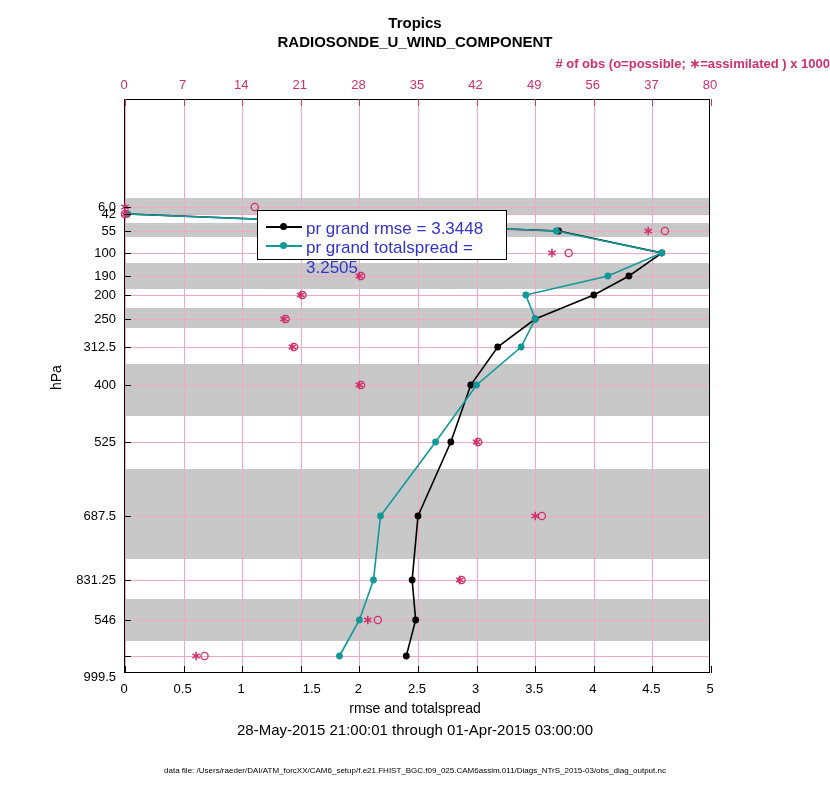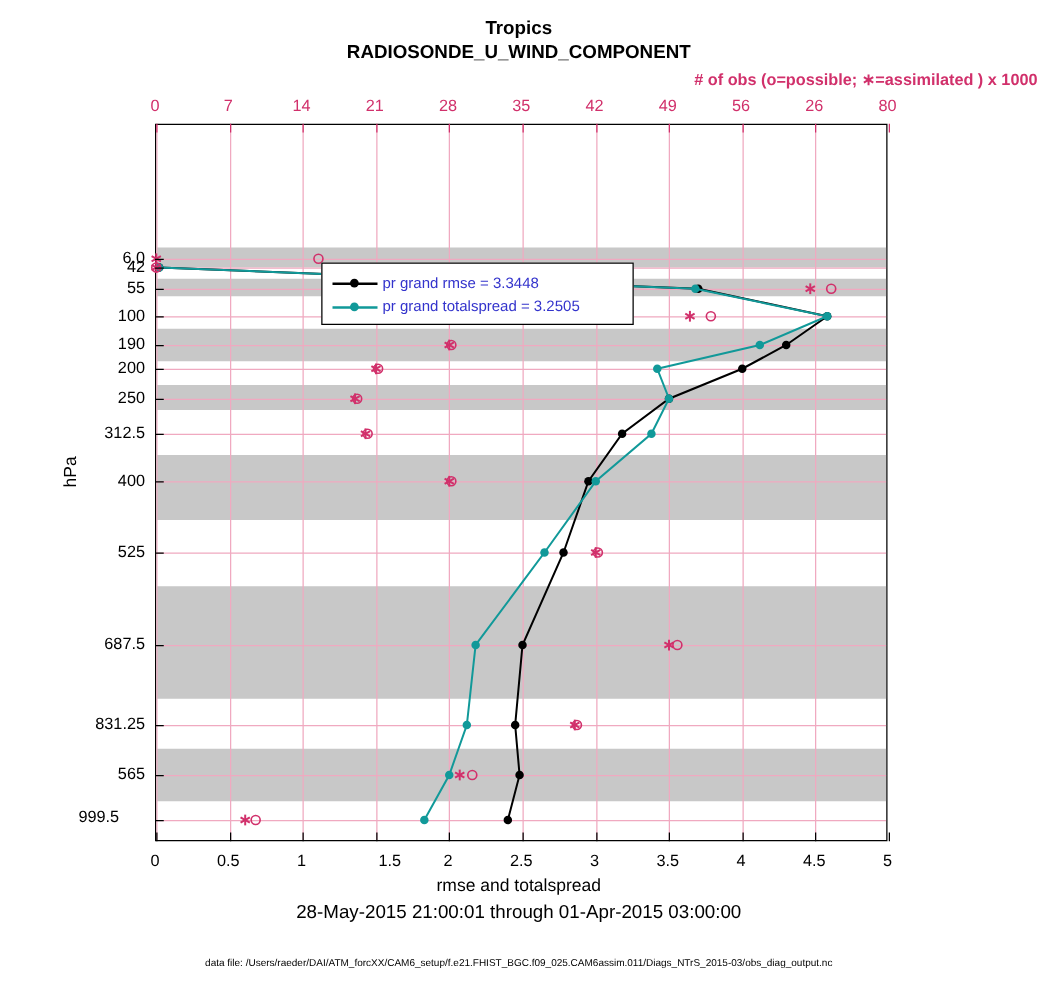--- a/index.html
+++ b/index.html
@@ -28,21 +28,21 @@
 
   .axis-x-title{position:absolute;left:0;width:830px;top:700px;text-align:center;font-size:14px;}
   .axis-y-title{position:absolute;font-size:14px;left:48px;top:390px;transform:rotate(-90deg);transform-origin:left top;white-space:nowrap;}
   .subtitle{position:absolute;left:0;width:830px;top:721px;text-align:center;font-size:15px;}
   .footer{position:absolute;left:0;width:830px;top:766px;text-align:center;font-size:8px;}
 
   
   .legend{position:absolute;left:132px;top:110px;width:248px;height:48px;border:1px solid #000;background:#fff;}
   .leg-line{position:absolute;height:2px;width:36px;}
   .leg-dot{position:absolute;width:7px;height:7px;border-radius:50%;}
-  .leg-text{position:absolute;left:48px;font-size:12px;color:#3333cc;}
+  .leg-text{position:absolute;left:48px;font-size:17px;color:#3333cc;}
 
   svg.overlay{position:absolute;left:0;top:0;width:100%;height:100%;overflow:visible;}
 </style>
 </head>
 <body>
 
 <div class="wrap">
 
   <div class="title1">Tropics</div>
   <div class="title2">RADIOSONDE_U_WIND_COMPONENT</div>
@@ -257,35 +257,35 @@
       <div class="xlab" style="left: 710px; top: 681px;">5</div>
       <div class="tlab" style="left: 124px; top: 77px;">0</div>
       <div class="tlab" style="left: 182.6px; top: 77px;">7</div>
       <div class="tlab" style="left: 241.2px; top: 77px;">14</div>
       <div class="tlab" style="left: 299.8px; top: 77px;">21</div>
       <div class="tlab" style="left: 358.4px; top: 77px;">28</div>
       <div class="tlab" style="left: 417px; top: 77px;">35</div>
       <div class="tlab" style="left: 475.6px; top: 77px;">42</div>
       <div class="tlab" style="left: 534.2px; top: 77px;">49</div>
       <div class="tlab" style="left: 592.8px; top: 77px;">56</div>
-      <div class="tlab" style="left: 651.4px; top: 77px;">26</div>
+      <div class="tlab" style="left: 651.4px; top: 77px;">37</div>
       <div class="tlab" style="left: 710px; top: 77px;">80</div>
       <div class="ylab" style="left: 42px; width: 74px; top: 206px;">6.0</div>
       <div class="ylab" style="left: 42px; width: 74px; top: 213px;">42</div>
       <div class="ylab" style="left: 42px; width: 74px; top: 230px;">55</div>
       <div class="ylab" style="left: 42px; width: 74px; top: 252px;">100</div>
       <div class="ylab" style="left: 42px; width: 74px; top: 275px;">190</div>
       <div class="ylab" style="left: 42px; width: 74px; top: 294px;">200</div>
       <div class="ylab" style="left: 42px; width: 74px; top: 318px;">250</div>
       <div class="ylab" style="left: 42px; width: 74px; top: 346px;">312.5</div>
       <div class="ylab" style="left: 42px; width: 74px; top: 384px;">400</div>
       <div class="ylab" style="left: 42px; width: 74px; top: 441px;">525</div>
       <div class="ylab" style="left: 42px; width: 74px; top: 515px;">687.5</div>
       <div class="ylab" style="left: 42px; width: 74px; top: 579px;">831.25</div>
-      <div class="ylab" style="left: 42px; width: 74px; top: 619px;">565</div>
-      <div class="ylab" style="left: 42px; width: 74px; top: 653px; text-align: center;">999.5</div>
+      <div class="ylab" style="left: 42px; width: 74px; top: 619px;">546</div>
+      <div class="ylab" style="left: 42px; width: 74px; top: 676px;">999.5</div>
     </div>
 
   <div class="axis-y-title">hPa</div>
   <div class="axis-x-title">rmse and totalspread</div>
   <div class="subtitle">28-May-2015 21:00:01 through 01-Apr-2015 03:00:00</div>
   <div class="footer">data file: /Users/raeder/DAI/ATM_forcXX/CAM6_setup/f.e21.FHIST_BGC.f09_025.CAM6assim.011/Diags_NTrS_2015-03/obs_diag_output.nc</div>
 </div>
 
 </body></html>

